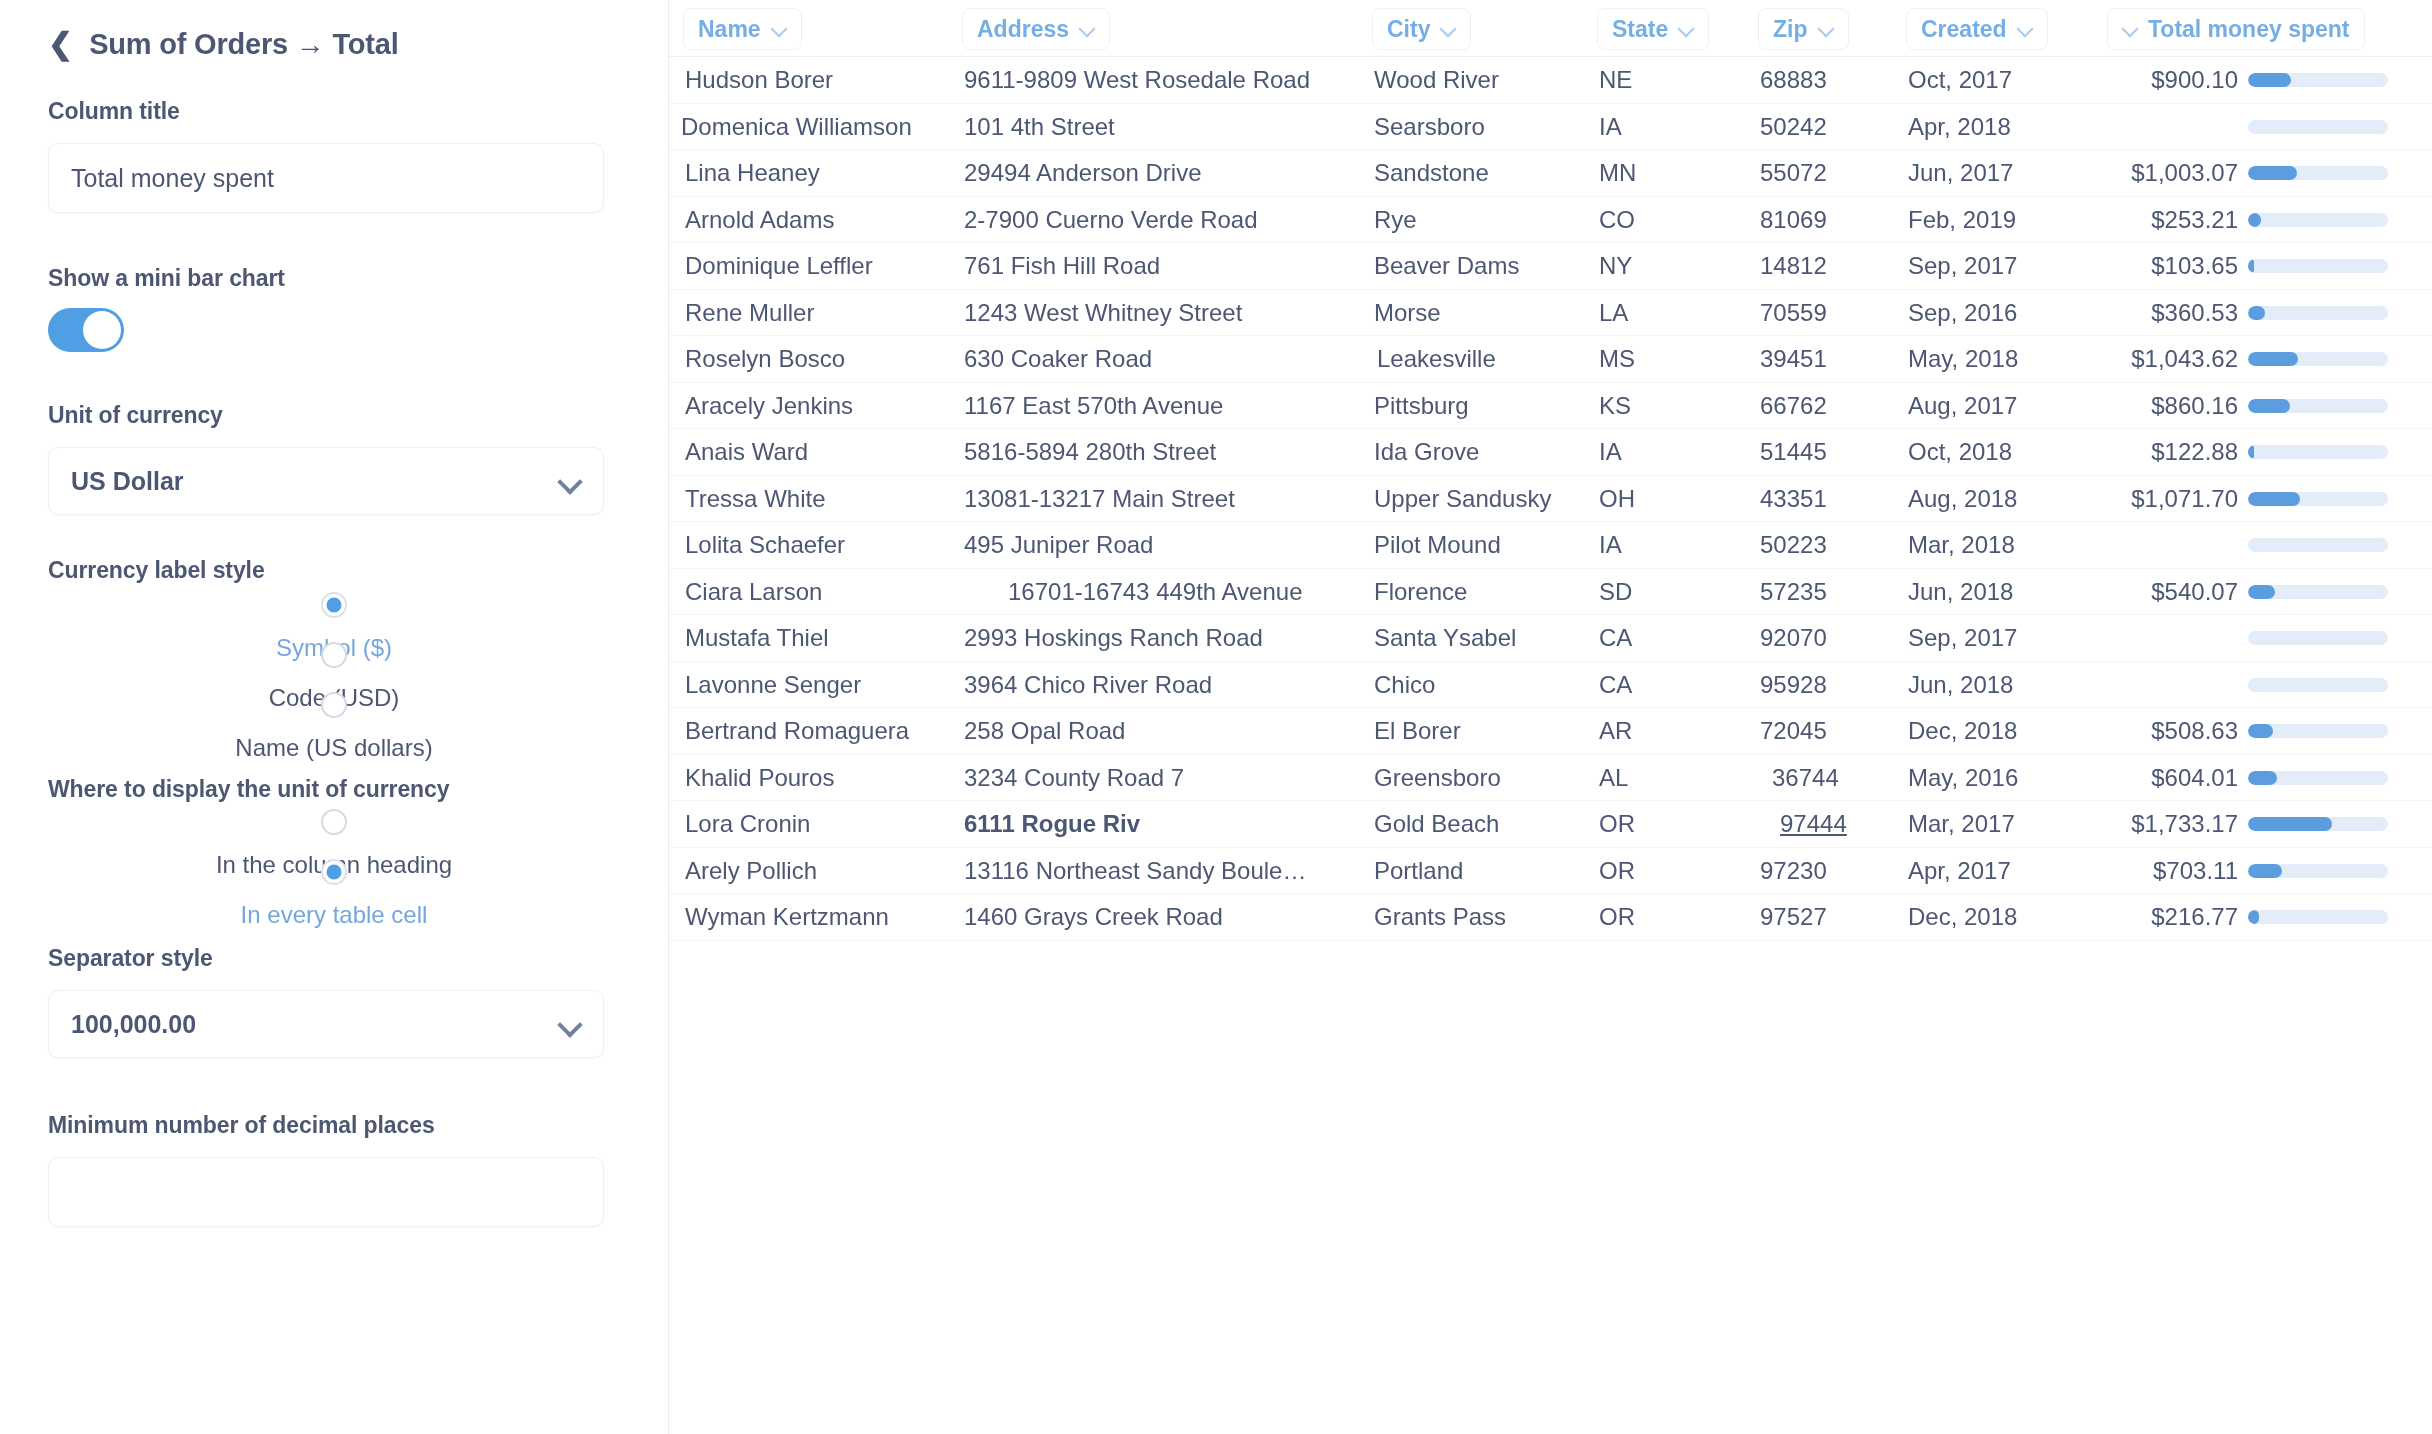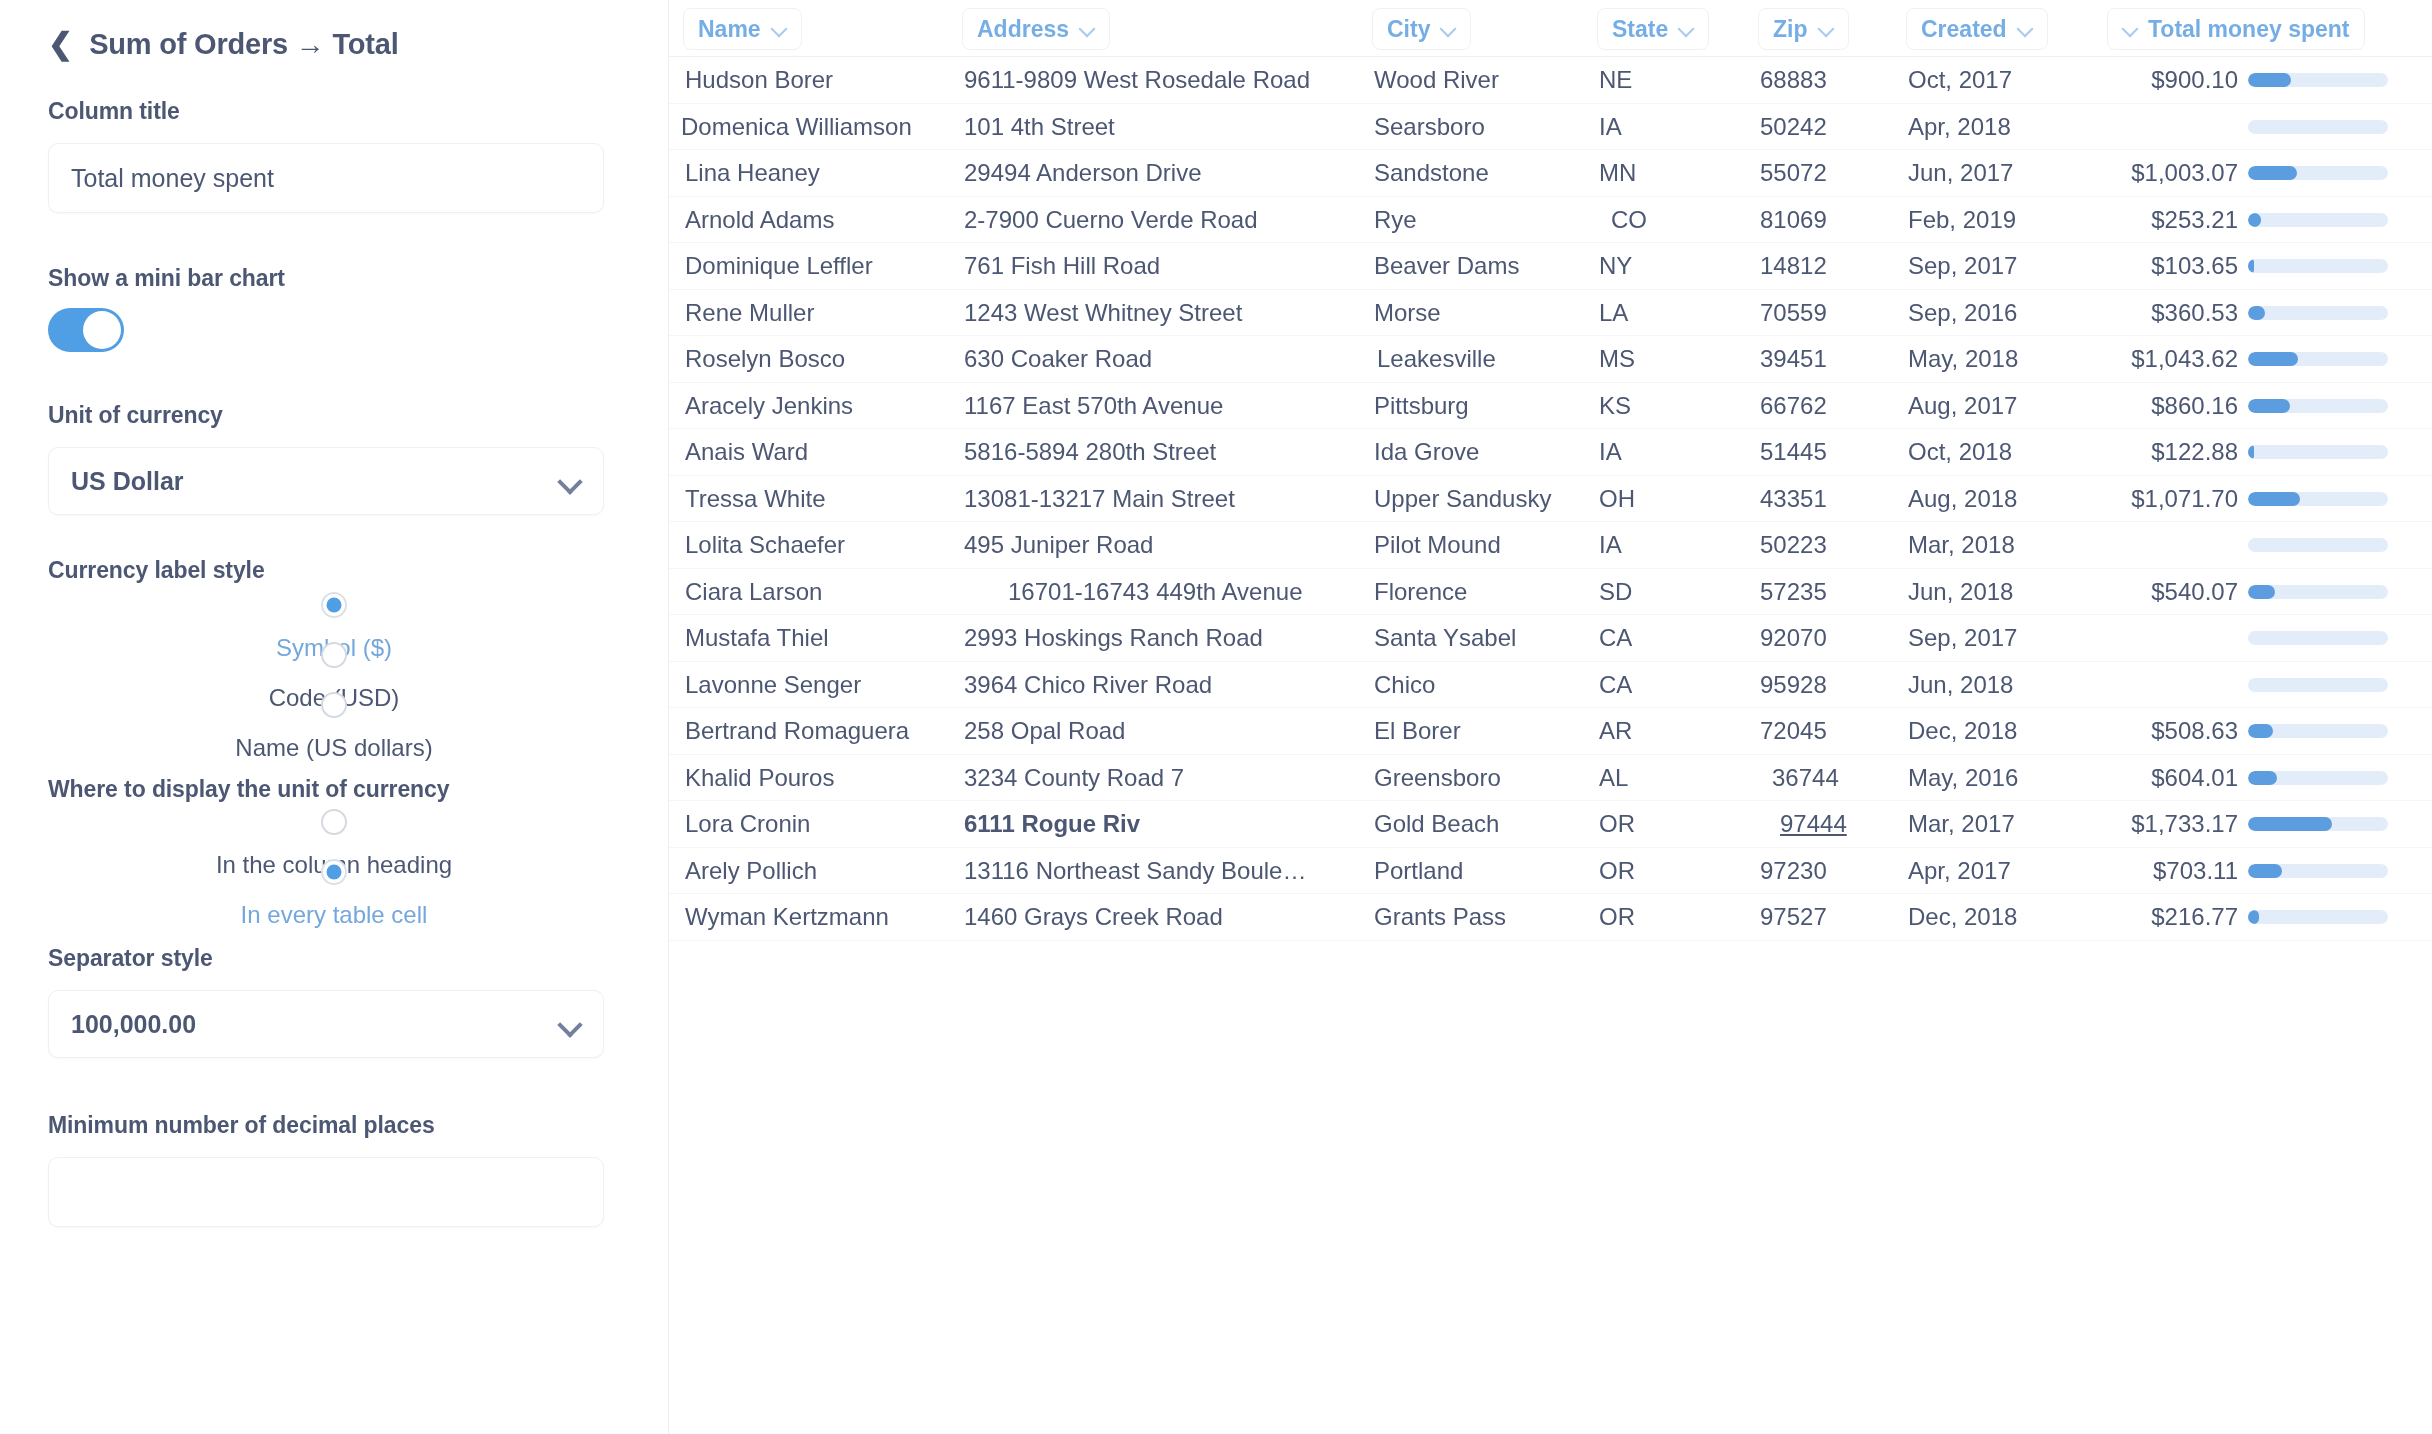--- a/index.html
+++ b/index.html
@@ -364,21 +364,21 @@
           <div class="bar-wrap" style="left: 1579px;">
             <div class="bar-track">
               <div class="bar-fill" style="width: 49px;"></div>
             </div>
           </div>
         </div>
         <div class="row">
           <div class="cell" style="left: 16px; width: 320px;">Arnold Adams</div>
           <div class="cell" style="left: 295px; width: 350px;">2-7900 Cuerno Verde Road</div>
           <div class="cell" style="left: 705px; width: 320px;">Rye</div>
-          <div class="cell" style="left: 930px; width: 320px; margin-left: 12px;">CO</div>
+          <div class="cell" style="left: 930px; width: 320px;">CO</div>
           <div class="cell" style="left: 1091px; width: 320px;">81069</div>
           <div class="cell" style="left: 1239px; width: 320px;">Feb, 2019</div>
           <div class="cell num" style="left: 1239px; width: 330px;">$253.21</div>
           <div class="bar-wrap" style="left: 1579px;">
             <div class="bar-track">
               <div class="bar-fill" style="width: 12.6px;"></div>
             </div>
           </div>
         </div>
         <div class="row">

